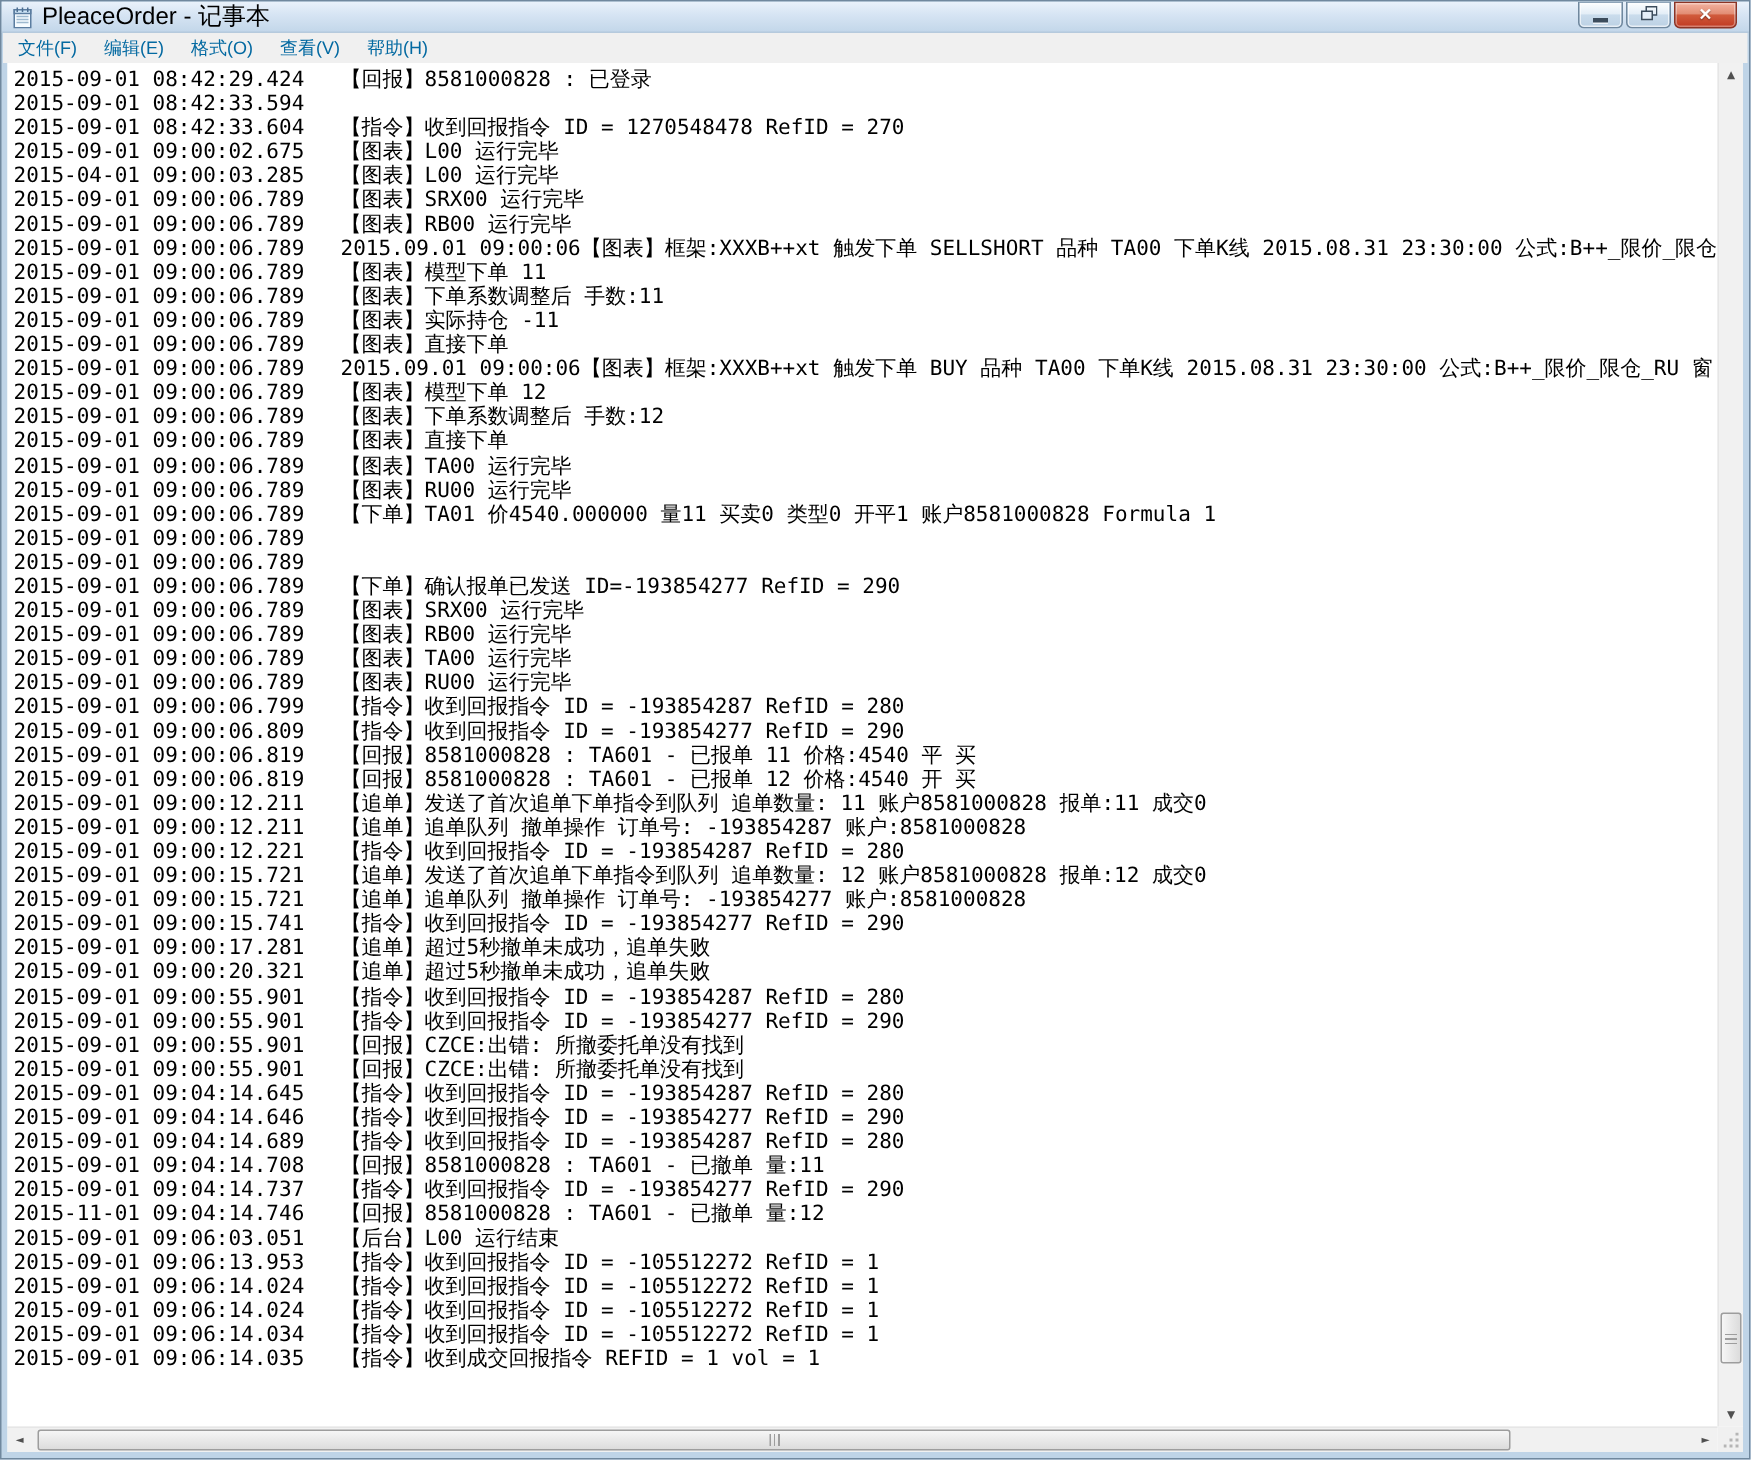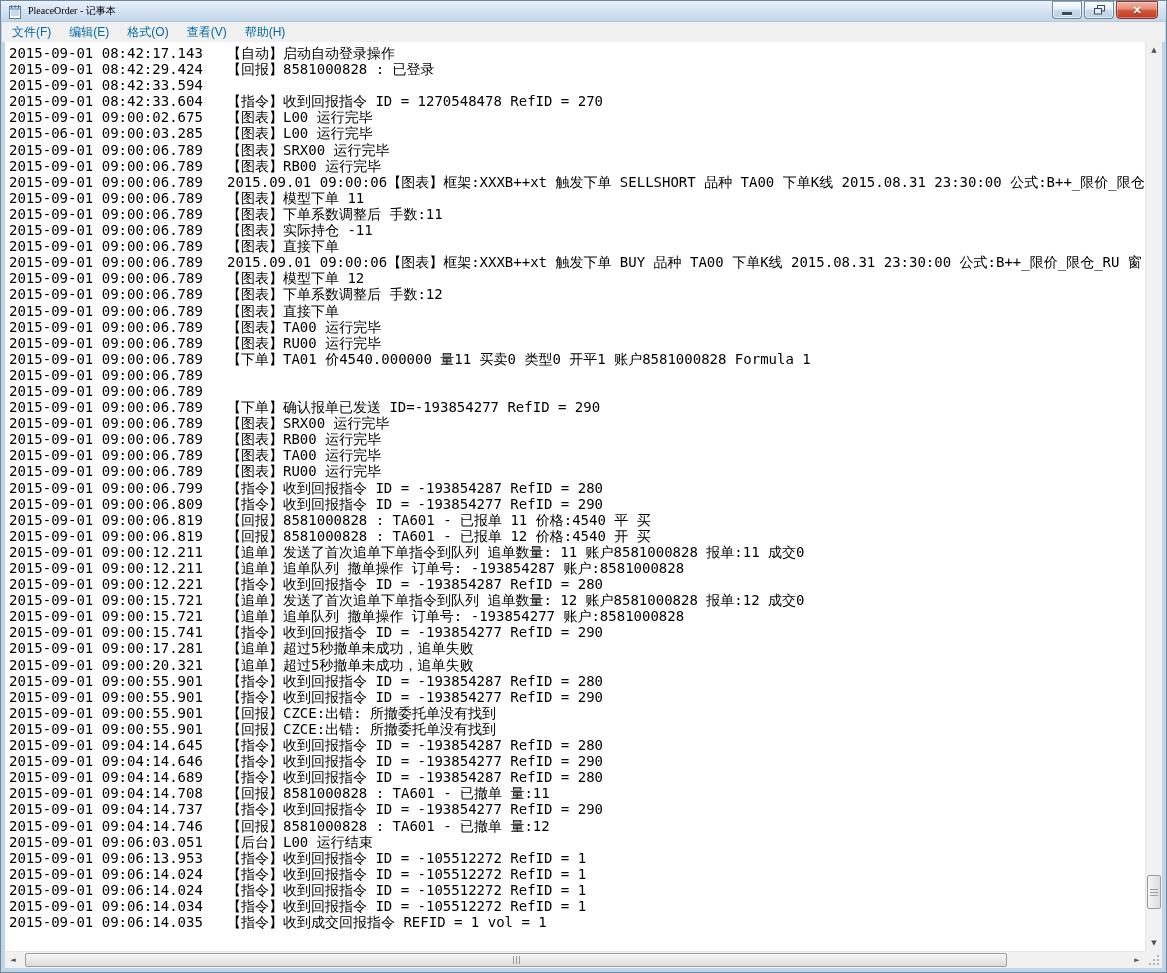--- a/index.html
+++ b/index.html
@@ -14,21 +14,21 @@
   }
   
   .titlebar {
     position: absolute; top:0; left:0; right:0; height:21px;
     background: linear-gradient(#eaf2fb, #d6e4f3 45%, #c3d7ea);
     border-bottom: 1px solid #b6cadd;
     display: flex; align-items: center; padding-left: 7px;
   }
   .app-icon { width:14px; height:15px; position: relative; flex: 0 0 auto; }
   .app-icon svg { display:block; }
-  .title-text { font-size: 10px; color: #000; margin-left: 6px; white-space: nowrap; font-family: Liberation Serif, serif; }
+  .title-text { font-size: 16px; color: #000; margin-left: 6px; white-space: nowrap; }
   .win-buttons { position:absolute; top:0; right:8px; display:flex; gap:2px; }
   .wbtn {
     width:30px; height:18px;
     border:1px solid #70889e; border-top:1px solid #8ea4b8;
     border-radius: 0 0 4px 4px;
     background: linear-gradient(#fbfdfe, #e4eef7 45%, #cadcec 50%, #bcd1e4);
     display:flex; align-items:center; justify-content:center;
     box-shadow: inset 0 0 0 1px rgba(255,255,255,.65);
     cursor: default;
   }
@@ -129,40 +129,36 @@
       <div class="menu-item">文件(F)</div>
       <div class="menu-item">编辑(E)</div>
       <div class="menu-item">格式(O)</div>
       <div class="menu-item">查看(V)</div>
       <div class="menu-item">帮助(H)</div>
     </div>
 
   <div class="client">
     <div class="textarea">
         <div class="row">
-    <span class="ts">2015-09-01 08:42:17.143</span>
-    <span class="msg">【自动】启动自动登录操作</span>
-  </div>
-        <div class="row">
     <span class="ts">2015-09-01 08:42:29.424</span>
     <span class="msg">【回报】8581000828 : 已登录</span>
   </div>
         <div class="row">
     <span class="ts">2015-09-01 08:42:33.594</span>
   </div>
         <div class="row">
     <span class="ts">2015-09-01 08:42:33.604</span>
     <span class="msg">【指令】收到回报指令 ID = 1270548478 RefID = 270</span>
   </div>
         <div class="row">
     <span class="ts">2015-09-01 09:00:02.675</span>
     <span class="msg">【图表】L00 运行完毕</span>
   </div>
         <div class="row">
-    <span class="ts">2015-06-01 09:00:03.285</span>
+    <span class="ts">2015-04-01 09:00:03.285</span>
     <span class="msg">【图表】L00 运行完毕</span>
   </div>
         <div class="row">
     <span class="ts">2015-09-01 09:00:06.789</span>
     <span class="msg">【图表】SRX00 运行完毕</span>
   </div>
         <div class="row">
     <span class="ts">2015-09-01 09:00:06.789</span>
     <span class="msg">【图表】RB00 运行完毕</span>
   </div>
@@ -318,21 +314,21 @@
   </div>
         <div class="row">
     <span class="ts">2015-09-01 09:04:14.708</span>
     <span class="msg">【回报】8581000828 : TA601 - 已撤单 量:11</span>
   </div>
         <div class="row">
     <span class="ts">2015-09-01 09:04:14.737</span>
     <span class="msg">【指令】收到回报指令 ID = -193854277 RefID = 290</span>
   </div>
         <div class="row">
-    <span class="ts">2015-09-01 09:04:14.746</span>
+    <span class="ts">2015-11-01 09:04:14.746</span>
     <span class="msg">【回报】8581000828 : TA601 - 已撤单 量:12</span>
   </div>
         <div class="row">
     <span class="ts">2015-09-01 09:06:03.051</span>
     <span class="msg">【后台】L00 运行结束</span>
   </div>
         <div class="row">
     <span class="ts">2015-09-01 09:06:13.953</span>
     <span class="msg">【指令】收到回报指令 ID = -105512272 RefID = 1</span>
   </div>

